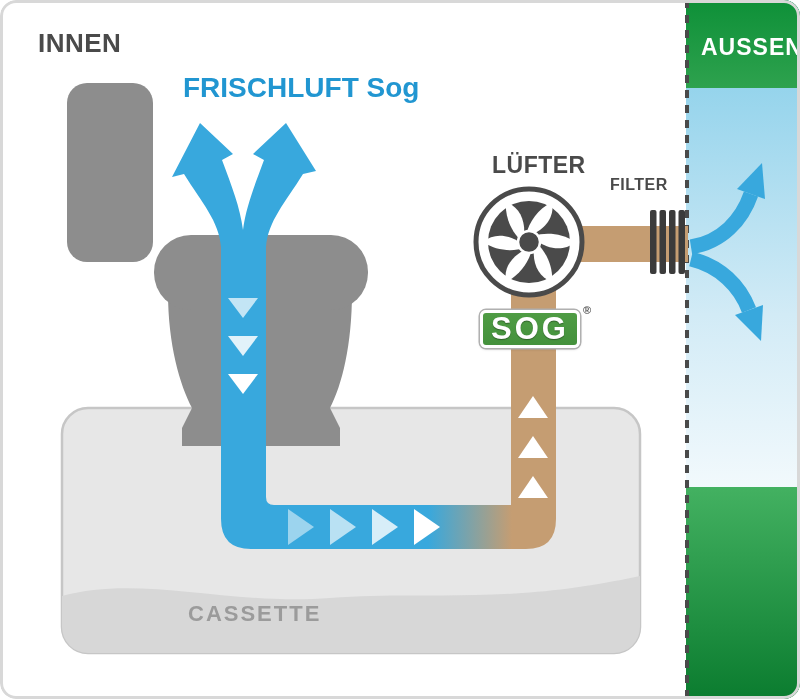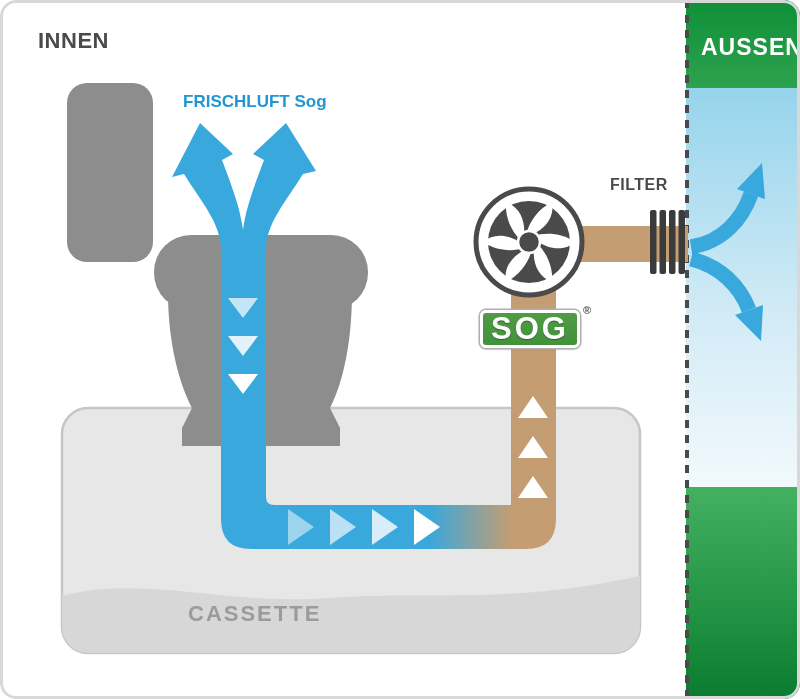--- a/index.html
+++ b/index.html
@@ -24,22 +24,22 @@
     pointer-events:none;z-index:50;
   }
   svg{position:absolute;left:0;top:0;z-index:1;}
   .c-blue{fill:var(--airflow-blue);}
   .s-blue{stroke:var(--airflow-blue);}
   .c-tan{fill:var(--pipe-tan);}
   .c-gray{fill:var(--toilet-gray);}
   .c-cass{fill:var(--cassette-fill);stroke:#c6c6c6;stroke-width:2.5px;}
   .c-band{fill:var(--cassette-band);}
   .label{position:absolute;font-weight:bold;z-index:10;white-space:nowrap;}
-  .innen{left:38px;top:28px;font-size:22px;color:var(--label-dark);letter-spacing:.5px;}
-  .frischluft{left:183px;top:92px;font-size:17px;color:var(--label-blue);}
+  .innen{left:38px;top:28px;font-size:26px;color:var(--label-dark);letter-spacing:.5px;}
+  .frischluft{left:183px;top:72px;font-size:28px;color:var(--label-blue);}
   .luefter{left:492px;top:152px;font-size:23px;color:var(--label-dark);letter-spacing:.5px;}
   .filterlbl{left:610px;top:176px;font-size:16px;color:var(--label-dark);letter-spacing:.5px;text-align:right;}
   .aussen{left:701px;top:34px;font-size:23px;color:#ffffff;letter-spacing:1px;}
   .cassettelbl{left:148px;top:601px;font-size:22px;color:var(--cassette-label);letter-spacing:2px;margin-left:40px;}
   .sog-badge{
     position:absolute;left:480px;top:310px;width:100px;height:38px;z-index:10;
     background:linear-gradient(var(--badge-green),#44913c);
     border:3px solid #ffffff;border-radius:6px;
     box-shadow:0 0 0 1.5px #b0b0b0,0 1px 3px rgba(0,0,0,.25);
     display:flex;align-items:center;justify-content:center;box-sizing:border-box;
@@ -146,20 +146,21 @@
       <path class="s-blue" d="M 691,259 C 720,266 740,286 749,310"></path>
     </g>
     <g>
       <polygon class="c-blue" points="765,199 737,189 762,163"></polygon>
       <polygon class="c-blue" points="763,305 735,315 761,341"></polygon>
     </g>
   </svg>
 
   <div class="label innen">INNEN</div>
   <div class="label frischluft">FRISCHLUFT Sog</div>
+  <div class="label luefter">LÜFTER</div>
   <div class="label filterlbl">FILTER</div>
   <div class="label aussen">AUSSEN</div>
   <div class="label cassettelbl">CASSETTE</div>
 
   <div class="sog-badge">
     <span class="sog-text">SOG</span>
     <span class="sog-reg">®</span>
   </div>
 
   <div class="frame"></div>

